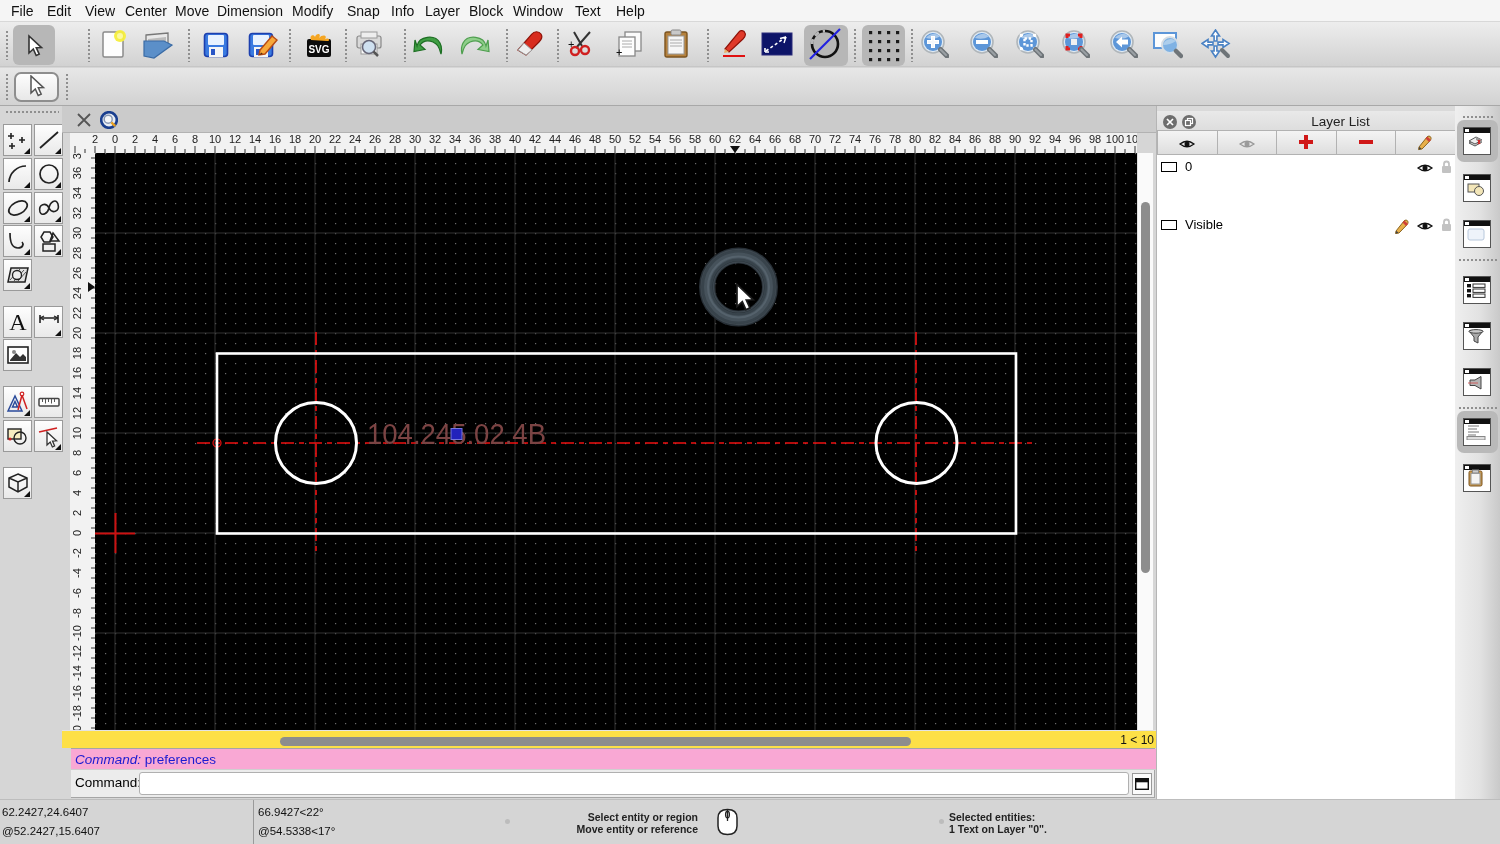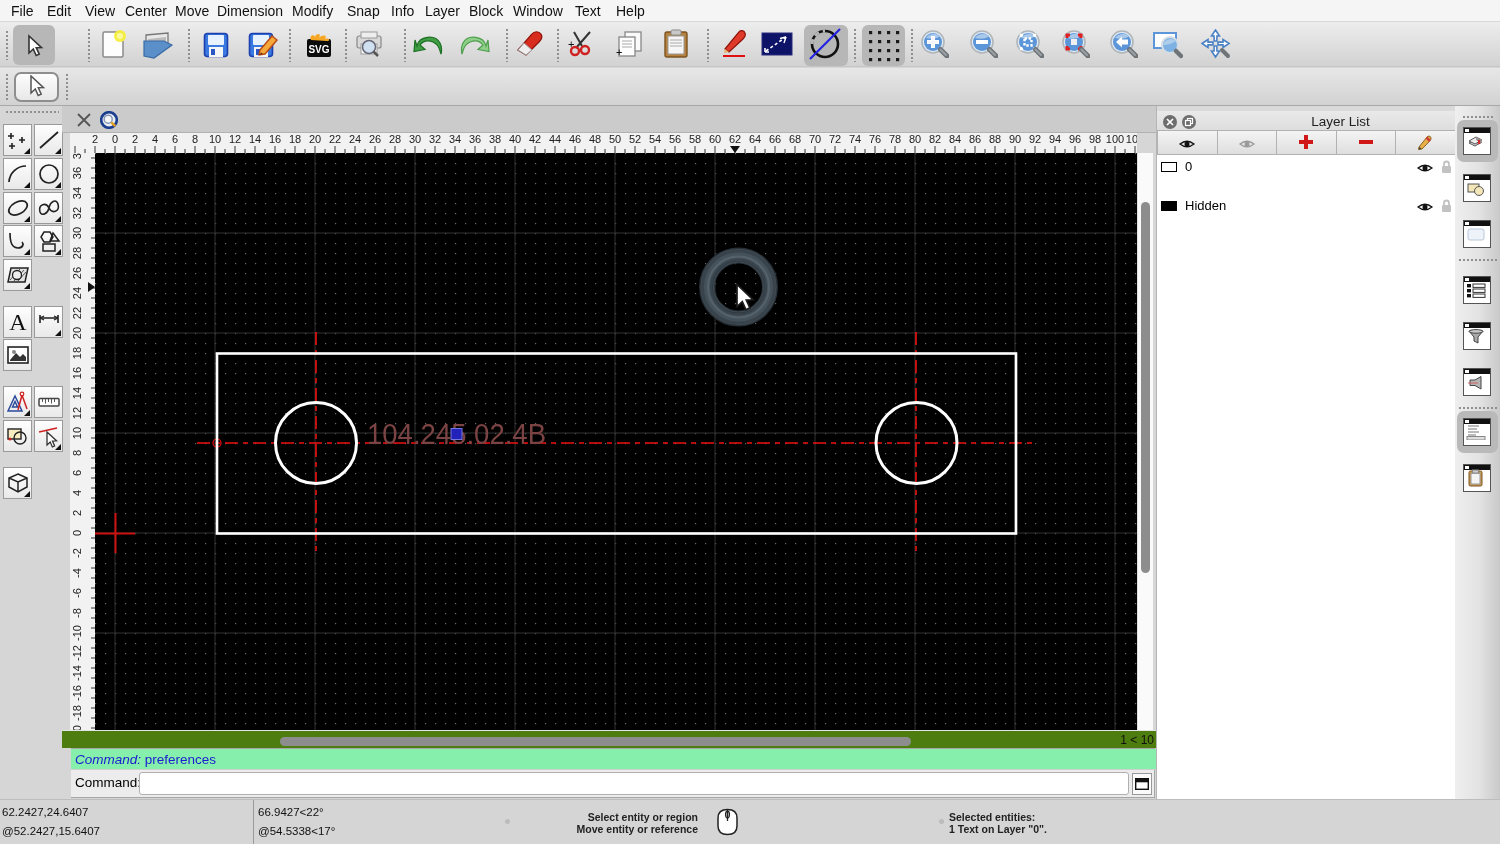--- a/index.html
+++ b/index.html
@@ -14,23 +14,23 @@
 .tbtn2{border:2px solid #8e8e8e;border-radius:7px;background:linear-gradient(#fdfdfd,#e8e8e8);}
 .leftpanel{left:0;top:106px;width:62px;height:694px;background:#d6d6d6;}
 .lbtn{position:absolute;width:29px;height:32px;background:linear-gradient(#fefefe,#e9e9e9);border:1px solid #9a9a9a;}
 .lbtn svg{position:absolute;left:2px;top:3px;}
 .tri{position:absolute;right:1px;bottom:1px;width:0;height:0;border-left:6px solid transparent;border-bottom:6px solid #111;}
 .tabbar{left:62px;top:106px;width:1094px;height:27px;background:#cbcbcb;border-bottom:1px solid #b2b2b2;}
 .rulerh{left:70px;top:133px;width:1067px;height:20px;background:#f2f2f2;overflow:hidden;}
 .rulerv{left:70px;top:153px;width:25px;height:577px;background:#f2f2f2;overflow:hidden;}
 .canvas{left:95px;top:153px;width:1042px;height:577px;background:#000;}
 .vscroll{left:1137px;top:153px;width:16px;height:577px;background:#fafafa;border-left:1px solid #e0e0e0;}
-.hscrollrow{left:62px;top:730px;width:1094px;height:18px;background:#4d7c0f;border-top:1px solid #e3e3e3;}
+.hscrollrow{left:62px;top:730px;width:1094px;height:18px;background:#fde047;border-top:1px solid #e3e3e3;}
 .cmdw{left:71px;top:748px;width:1084px;height:50px;background:#ececec;border:1px solid #a5a5a5;border-left:none;}
-.cmdhist{position:absolute;left:0;top:0;width:1298px;height:21px;background:#86efac;border-bottom:1px solid #cfcfcf;font-size:13.5px;color:#1b1bd1;padding:3px 0 0 4px;}
+.cmdhist{position:absolute;left:0;top:0;width:1298px;height:21px;background:#f9a8d4;border-bottom:1px solid #cfcfcf;font-size:13.5px;color:#1b1bd1;padding:3px 0 0 4px;}
 .rightpanel{left:1156px;top:106px;width:299px;height:693px;background:#dadada;border-left:1px solid #b5b5b5;}
 .rp-title{position:absolute;left:0;top:5px;width:299px;height:22px;background:linear-gradient(#e9e9e9,#dcdcdc);}
 .rp-btnrow{position:absolute;left:0;top:24px;width:299px;height:25px;}
 .rp-btn{position:absolute;top:0;height:25px;background:linear-gradient(#f4f4f4,#dedede);border:1px solid #b2b2b2;}
 .rp-list{position:absolute;left:0;top:49px;width:299px;height:644px;background:#fff;}
 .lrow{position:absolute;left:0;width:299px;height:19px;font-size:13px;color:#000;}
 .swatch{position:absolute;left:4px;top:4px;width:16px;height:10px;border:1px solid #000;}
 .sidebar{left:1455px;top:106px;width:45px;height:693px;background:linear-gradient(90deg,#efefef,#e2e2e2 55%,#c9c9c9);}
 .statusbar{left:0;top:799px;width:1500px;height:45px;background:#d5d5d5;border-top:1px solid #bdbdbd;font-size:11.5px;color:#111;}
 .mini{position:absolute;width:28px;height:28px;background:#fff;border:1.5px solid #555;}
@@ -757,23 +757,28 @@
         <span style="position:absolute;left:28px;top:1px">0</span>
         <div class="abs" style="left:260px;top:4px"><svg width="16" height="12" viewBox="0 0 16 12" style="">
             <path d="M1,6 Q8,0.5 15,6 Q8,11.5 1,6 Z" fill="none" stroke="#111" stroke-width="1.3"></path>
             <circle cx="8" cy="6" r="2.5" fill="#111"></circle>
           </svg></div>
         <div class="abs" style="left:283px;top:2px"><svg width="13" height="14" viewBox="0 0 13 14" style="">
             <rect x="2" y="6" width="9" height="7" rx="1" fill="#c2c2c2"></rect>
             <path d="M4,6 L4,4 A 2.5 2.5 0 0 1 9,4 L9,6" fill="none" stroke="#c2c2c2" stroke-width="1.8"></path>
           </svg></div>
       </div>
-      <div class="lrow" style="top:41.6px">
-        <div class="swatch" style="background:#000"></div>
-        <span style="position:absolute;left:28px;top:1px">Hidden</span>
+      <div class="lrow" style="top:60.900000000000006px">
+        <div class="swatch" style="background:#fff"></div>
+        <span style="position:absolute;left:28px;top:1px">Visible</span>
+        <div class="abs" style="left:236px;top:1px"><svg width="17" height="17" viewBox="0 0 17 17" style="">
+            <path d="M3,14 L11,4 C12,2.6 14.6,2.8 15,4.8 C15.3,6 14.6,7 13.6,8.2 L6,16 L2.6,16.6 Z" fill="#e8b04a" stroke="#8a6420" stroke-width="1"></path>
+            <path d="M11.3,3.6 L15,7 L13,9 L9.6,5.6 Z" fill="#d04038"></path>
+            <path d="M2.6,16.6 L3.4,13.8 L5.6,15.8 Z" fill="#444"></path>
+          </svg></div>
         <div class="abs" style="left:260px;top:4px"><svg width="16" height="12" viewBox="0 0 16 12" style="">
             <path d="M1,6 Q8,0.5 15,6 Q8,11.5 1,6 Z" fill="none" stroke="#111" stroke-width="1.3"></path>
             <circle cx="8" cy="6" r="2.5" fill="#111"></circle>
           </svg></div>
         <div class="abs" style="left:283px;top:2px"><svg width="13" height="14" viewBox="0 0 13 14" style="">
             <rect x="2" y="6" width="9" height="7" rx="1" fill="#c2c2c2"></rect>
             <path d="M4,6 L4,4 A 2.5 2.5 0 0 1 9,4 L9,6" fill="none" stroke="#c2c2c2" stroke-width="1.8"></path>
           </svg></div>
       </div>
     </div>

